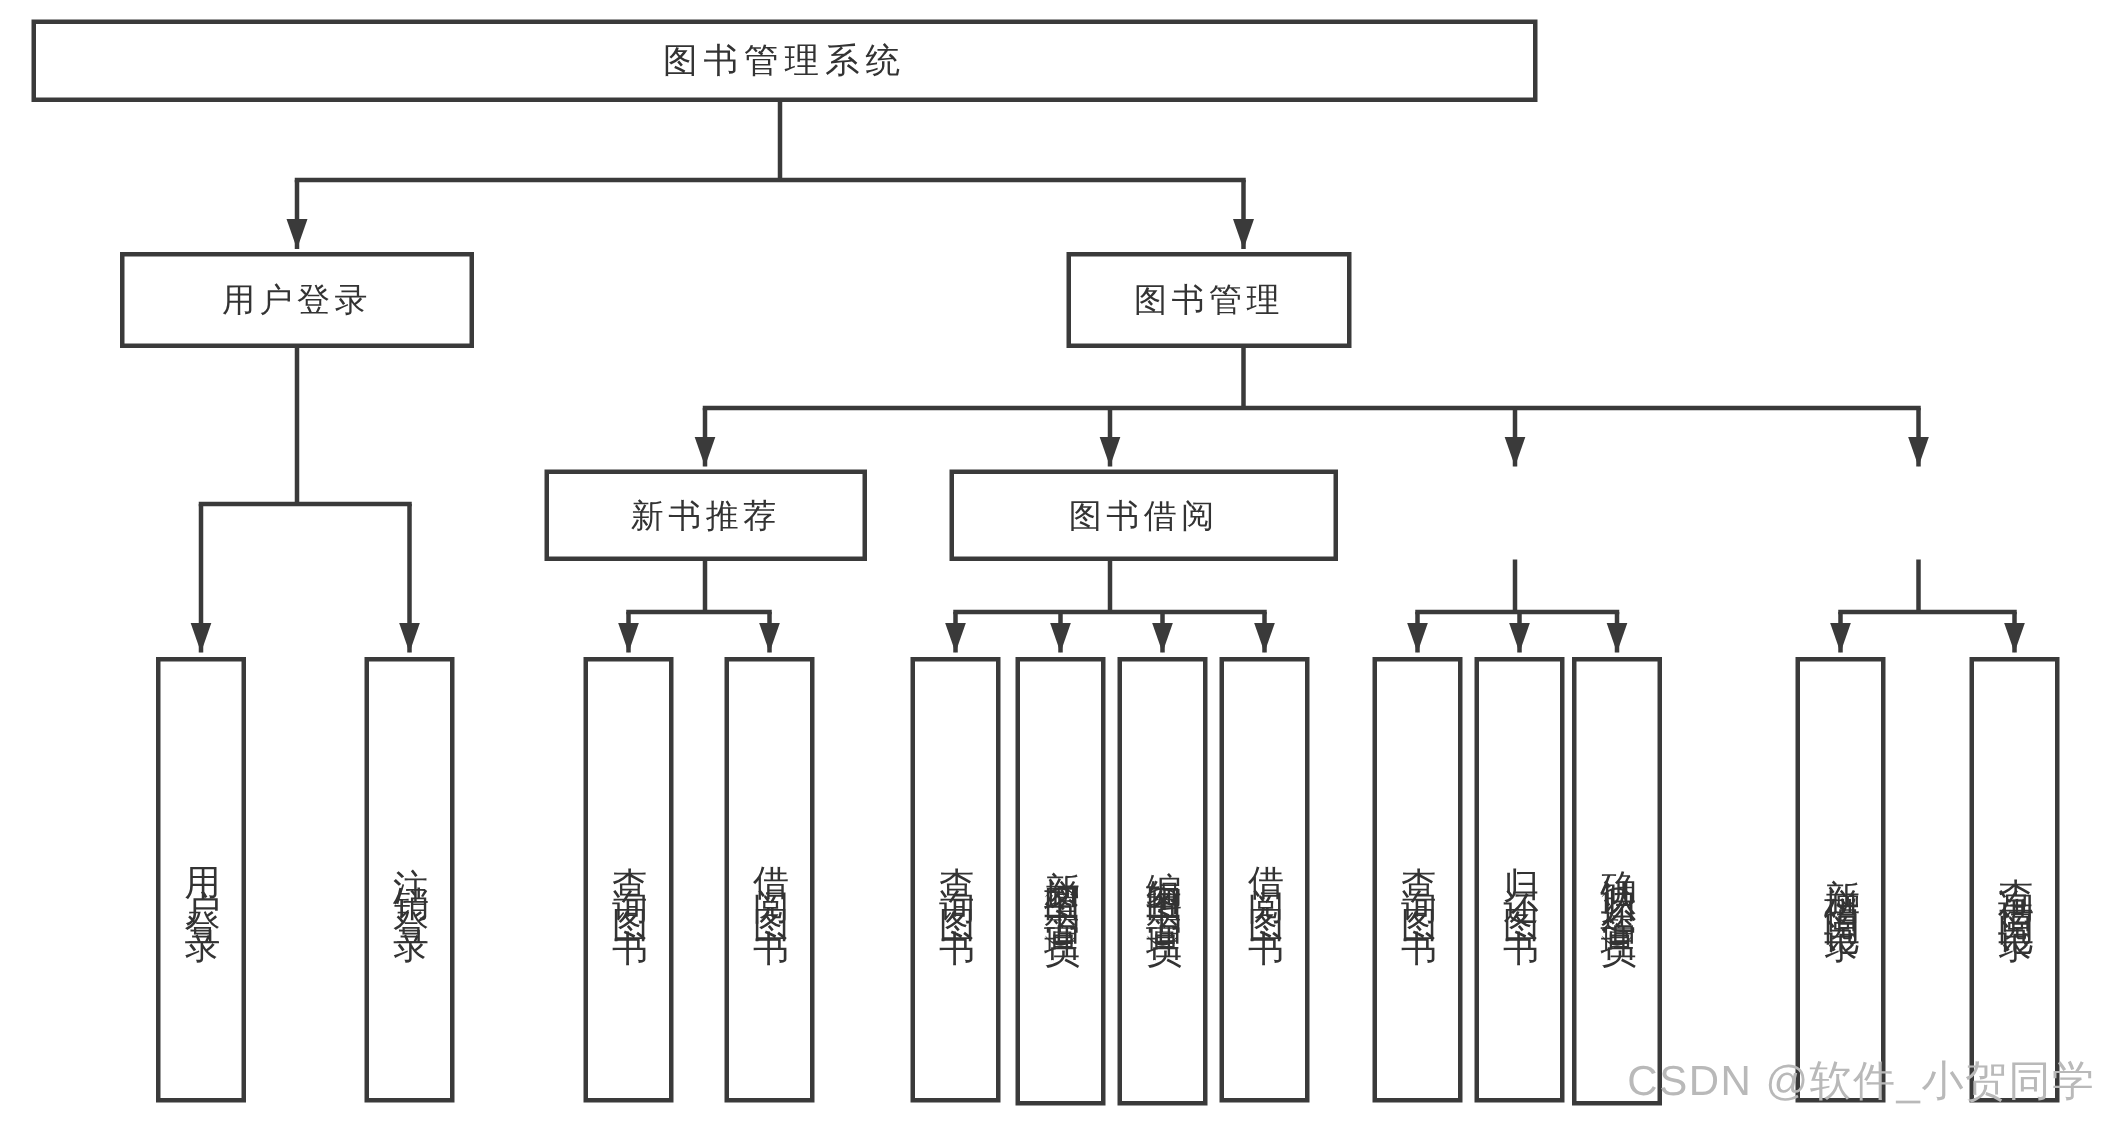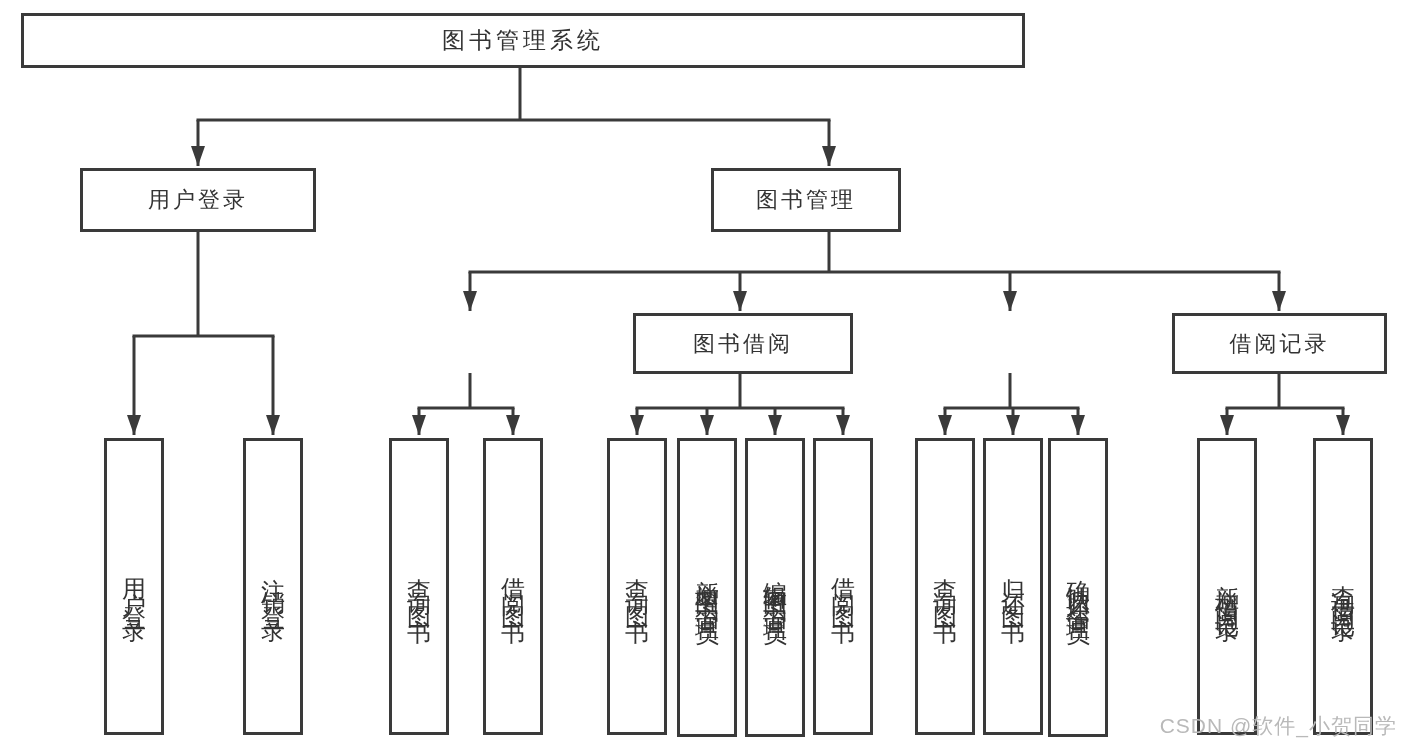--- a/index.html
+++ b/index.html
@@ -37,21 +37,21 @@
     text-orientation:mixed;
     font-size:24px;
     line-height:1;
   }
   .ls-4{letter-spacing:14px;}
   .ls-6{letter-spacing:7px;}
   .ls-9{letter-spacing:6px;}
   .watermark{
     position:absolute;
     right:8px;bottom:7px;
-    font-size:21px;
+    font-size:28px;
     color:var(--watermark);
     letter-spacing:1px;
     white-space:nowrap;
   }
 </style>
 </head>
 <body>
 
 <div class="canvas">
 
@@ -101,22 +101,22 @@
     <path class="cline" d="M1225.5 408 L1344.5 408"></path>
     <path class="cline" marker-end="url(#ah)" d="M1227 408 L1227 435"></path>
     <path class="cline" marker-end="url(#ah)" d="M1343 408 L1343 435"></path>
   </svg>
 
   <div class="box rootbox" style="left:21px;top:13px;width:1004px;height:55px;text-align:right;">图书管理系统</div>
 
   <div class="box hbox" style="left:80px;top:168px;width:236px;height:64px;">用户登录</div>
   <div class="box hbox" style="left:711px;top:168px;width:190px;height:64px;">图书管理</div>
 
-  <div class="box hbox" style="left:633px;top:313px;width:220px;height:61px;">图书借阅</div>
-  <div class="box hbox" style="left:1172px;top:313px;width:215px;height:61px;">借阅记录</div>
+  <div class="box hbox" style="left:363px;top:313px;width:215px;height:61px;">新书推荐</div>
+  <div class="box hbox" style="left:633px;top:313px;width:259px;height:61px;">图书借阅</div>
 
   <div class="box vbox ls-4" style="left:104px;top:438px;width:60px;height:297px;">用户登录</div>
   <div class="box vbox ls-4" style="left:243px;top:438px;width:60px;height:297px;">注销登录</div>
 
   <div class="box vbox ls-4" style="left:389px;top:438px;width:60px;height:297px;">查询图书</div>
   <div class="box vbox ls-4" style="left:483px;top:438px;width:60px;height:297px;">借阅图书</div>
 
   <div class="box vbox ls-4" style="left:607px;top:438px;width:60px;height:297px;">查询图书</div>
   <div class="box vbox ls-9" style="left:677px;top:438px;width:60px;height:299px;">新增图书（管理员）</div>
   <div class="box vbox ls-9" style="left:745px;top:438px;width:60px;height:299px;">编辑图书（管理员）</div>

